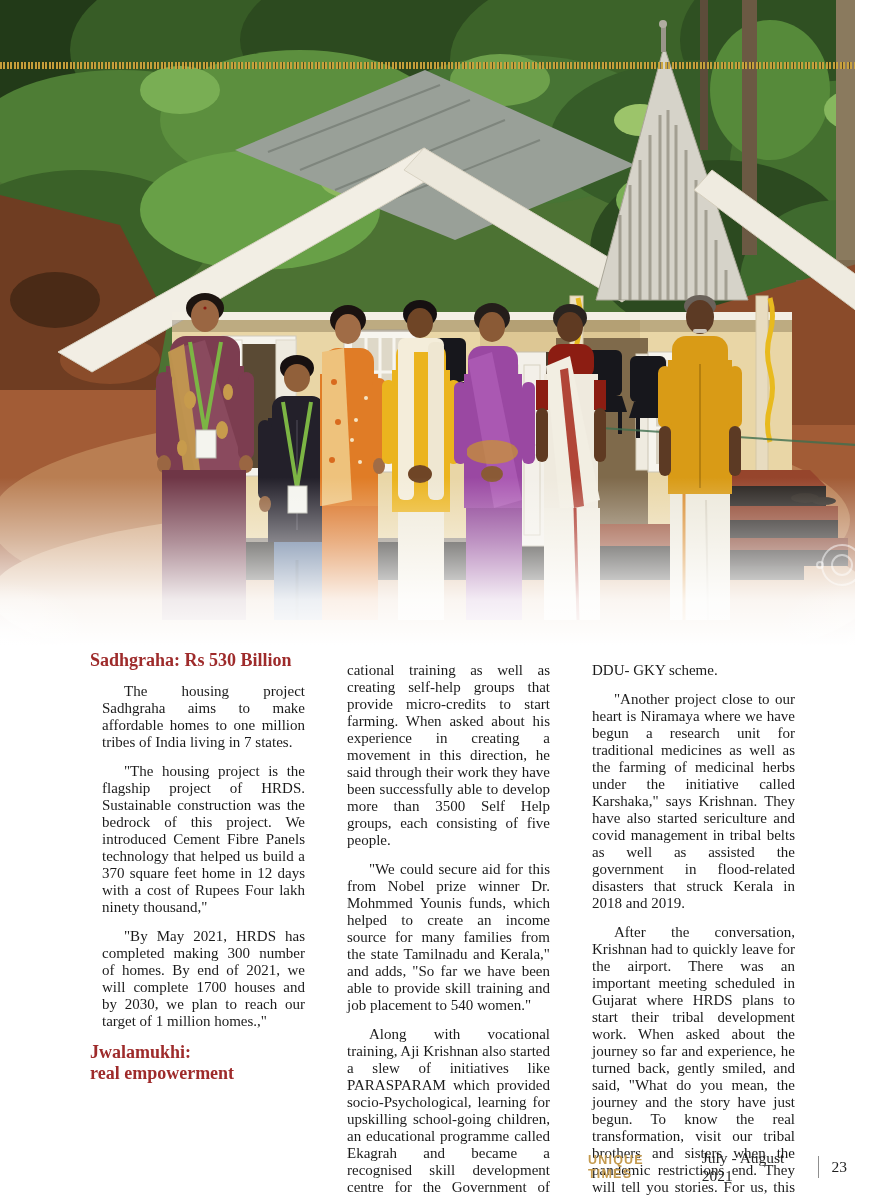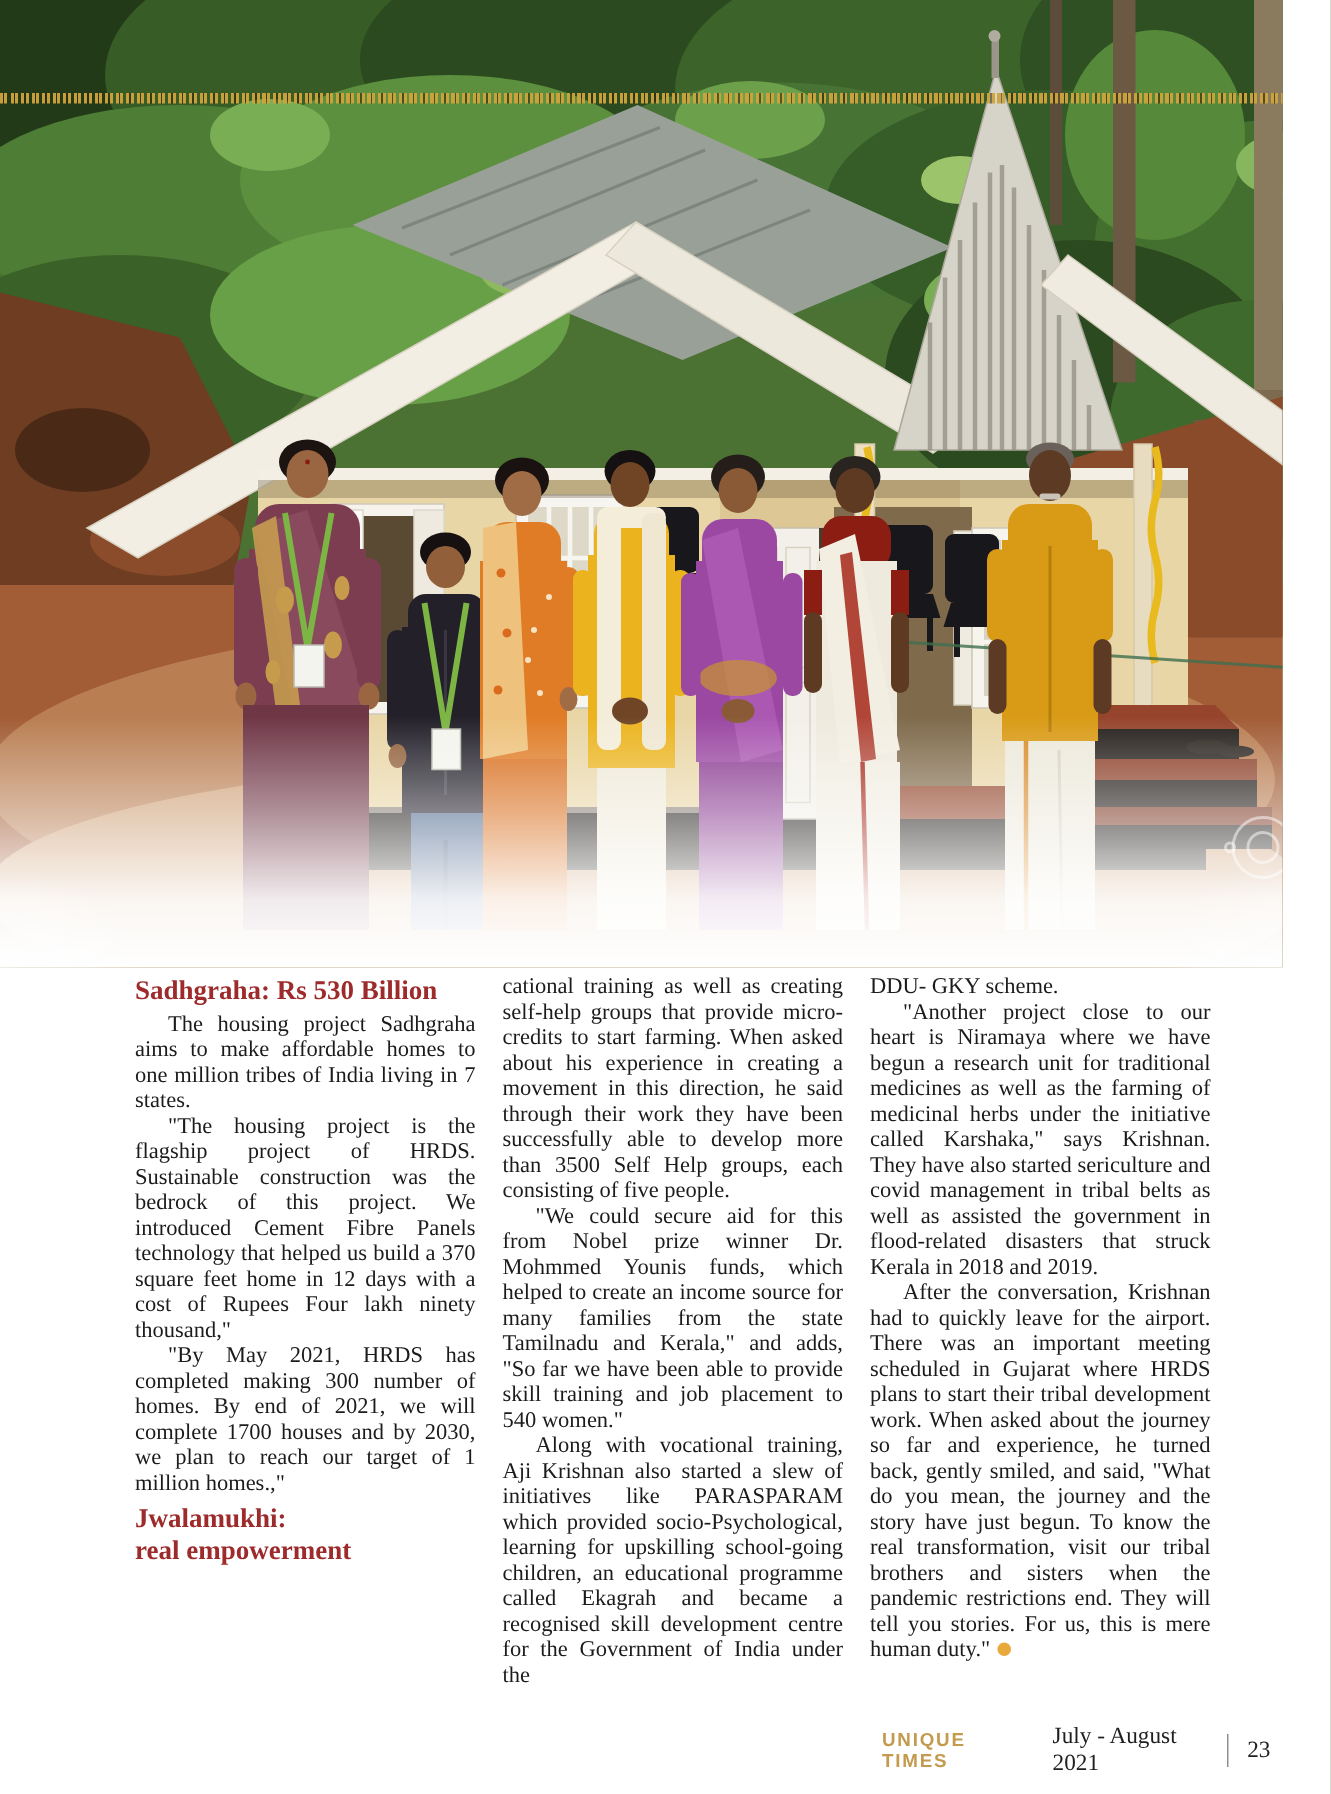--- a/index.html
+++ b/index.html
@@ -19,21 +19,21 @@
     background:repeating-linear-gradient(90deg,
       var(--ribbon-gold) 0 2px, rgba(45,34,10,.6) 2px 3px,
       var(--ribbon-gold) 3px 5px, rgba(0,0,0,0) 5px 7px);
     opacity:.95;}
   
   .article{position:absolute;left:90px;top:650px;width:716px;display:flex;gap:18px;}
   .col{flex:0 0 227px;width:227px;}
   .sec-heading{font-weight:bold;font-size:18px;line-height:21px;color:var(--heading-color);
                margin:0 0 4px 0;}
   .sec-heading.later{margin-top:4px;}
-  .body-para{margin:0;font-size:15px;line-height:17px;color:#1b1b1b;
+  .body-para{margin:12px;font-size:15px;line-height:17px;color:#1b1b1b;
              text-align:justify;text-indent:22px;}
   .body-para.noindent{text-indent:0;}
   .end-dot{display:inline-block;width:9px;height:9px;border-radius:50%;
            background:var(--marker-color);margin-left:5px;vertical-align:baseline;}
   
   .footer{position:absolute;left:588px;right:0;top:1152px;height:30px;
           display:flex;align-items:center;}
   .brand{font-family:"Liberation Sans",sans-serif;font-weight:bold;font-size:12.5px;
          letter-spacing:1.2px;color:var(--brand-color);}
   .issue{font-size:15.5px;color:#1f1f1f;margin-left:23px;}

